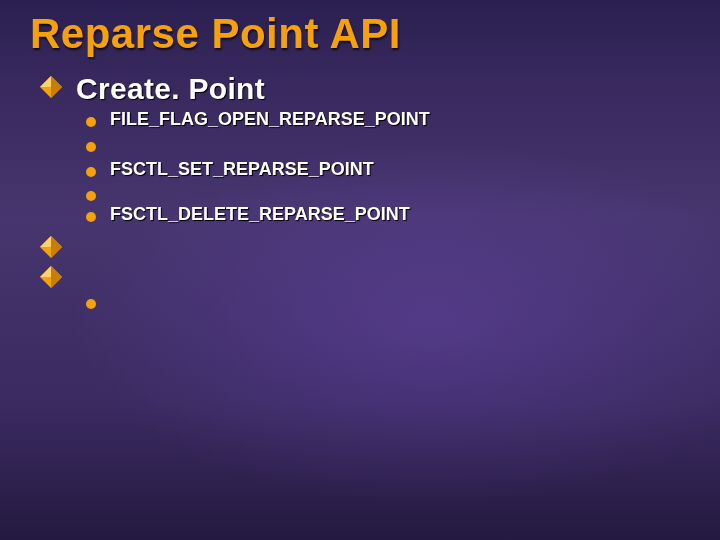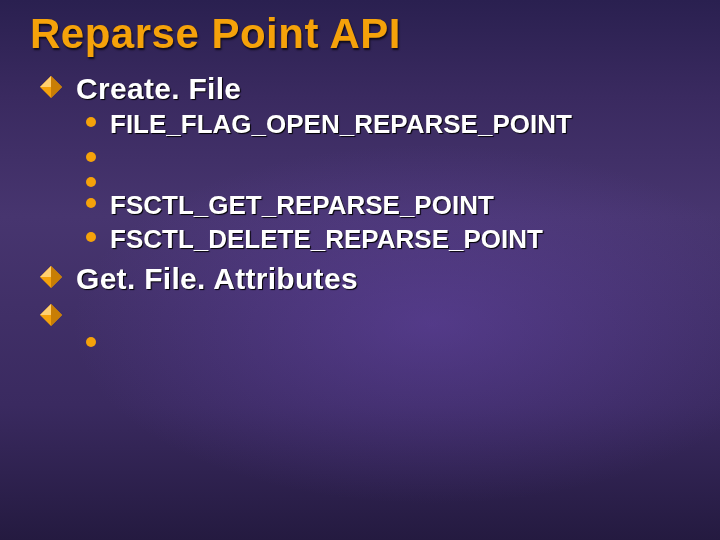--- a/index.html
+++ b/index.html
@@ -19,73 +19,72 @@
     text-shadow:1px 2px 2px rgba(0,0,0,0.7);
     margin:0 0 14px 0;
     letter-spacing:0.5px;
   }
   .l1{display:flex;align-items:flex-start;margin:4px 0 2px 10px;}
   .l1 .bullet{flex:0 0 auto;margin-top:4px;margin-right:14px;}
   .l1 .label{font-size:30px;font-weight:900;letter-spacing:0.3px;text-shadow:1px 1px 1px #000;}
   .l2-wrap{margin:2px 0 6px 56px;}
   .l2{display:flex;align-items:flex-start;margin:2px 0;}
   .l2 .dot{width:10px;height:10px;border-radius:50%;background:#f5a20a;flex:0 0 auto;margin-top:9px;margin-right:14px;}
-  .l2 .txt{font-size:26px;font-weight:900;text-shadow:1px 1px 1px #000;line-height:1.25;}
+  .l2 .txt{font-size:18px;font-weight:900;text-shadow:1px 1px 1px #000;line-height:1.25;}
   svg.diamond{width:22px;height:22px;display:block;}
 </style>
 </head>
 <body>
 
 <div class="slide">
 
   <div class="title">Reparse Point API</div>
 
   <div class="l1">
     <span class="bullet">
       <svg class="diamond" viewBox="0 0 20 20">
           <polygon points="10,0 20,10 10,20 0,10" fill="#f5a20a"></polygon>
           <polygon points="10,0 20,10 10,20" fill="#c87e05"></polygon>
           <polygon points="10,0 0,10 10,10" fill="#ffd070"></polygon>
         </svg>
     </span>
-    <span class="label">Create. File</span>
+    <span class="label">Create. Point</span>
   </div>
   <div class="l2-wrap">
     <div class="l2">
         <span class="dot"></span>
         <span class="txt">FILE_FLAG_OPEN_REPARSE_POINT</span>
       </div>
     <div class="l2">
         <span class="dot"></span>
       </div>
   </div>
 
   <div class="l2-wrap">
     <div class="l2">
         <span class="dot"></span>
+        <span class="txt">FSCTL_SET_REPARSE_POINT</span>
       </div>
     <div class="l2">
         <span class="dot"></span>
-        <span class="txt">FSCTL_GET_REPARSE_POINT</span>
       </div>
     <div class="l2">
         <span class="dot"></span>
         <span class="txt">FSCTL_DELETE_REPARSE_POINT</span>
       </div>
   </div>
 
   <div class="l1">
     <span class="bullet">
       <svg class="diamond" viewBox="0 0 20 20">
           <polygon points="10,0 20,10 10,20 0,10" fill="#f5a20a"></polygon>
           <polygon points="10,0 20,10 10,20" fill="#c87e05"></polygon>
           <polygon points="10,0 0,10 10,10" fill="#ffd070"></polygon>
         </svg>
     </span>
-    <span class="label">Get. File. Attributes</span>
   </div>
 
   <div class="l1">
     <span class="bullet">
       <svg class="diamond" viewBox="0 0 20 20">
           <polygon points="10,0 20,10 10,20 0,10" fill="#f5a20a"></polygon>
           <polygon points="10,0 20,10 10,20" fill="#c87e05"></polygon>
           <polygon points="10,0 0,10 10,10" fill="#ffd070"></polygon>
         </svg>
     </span>

